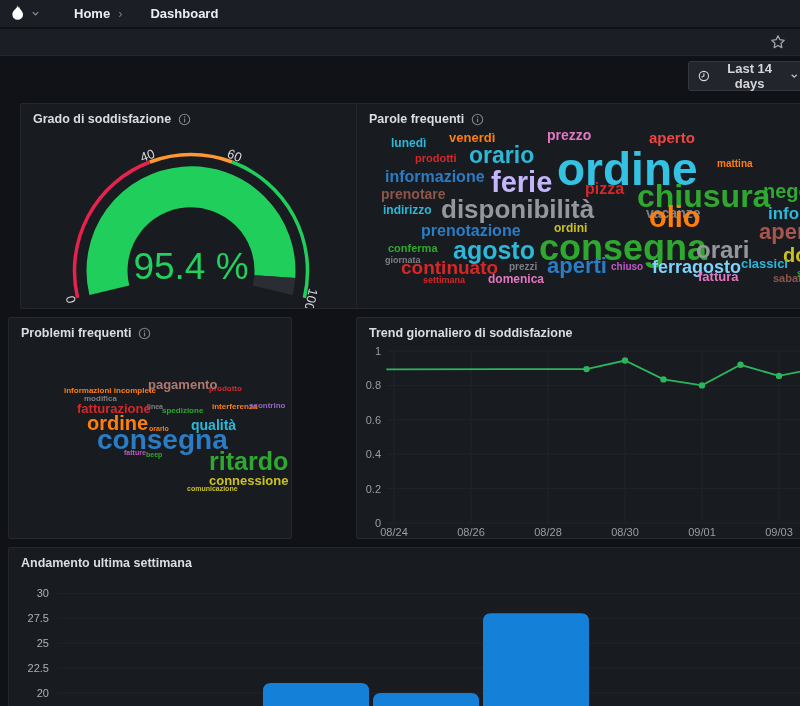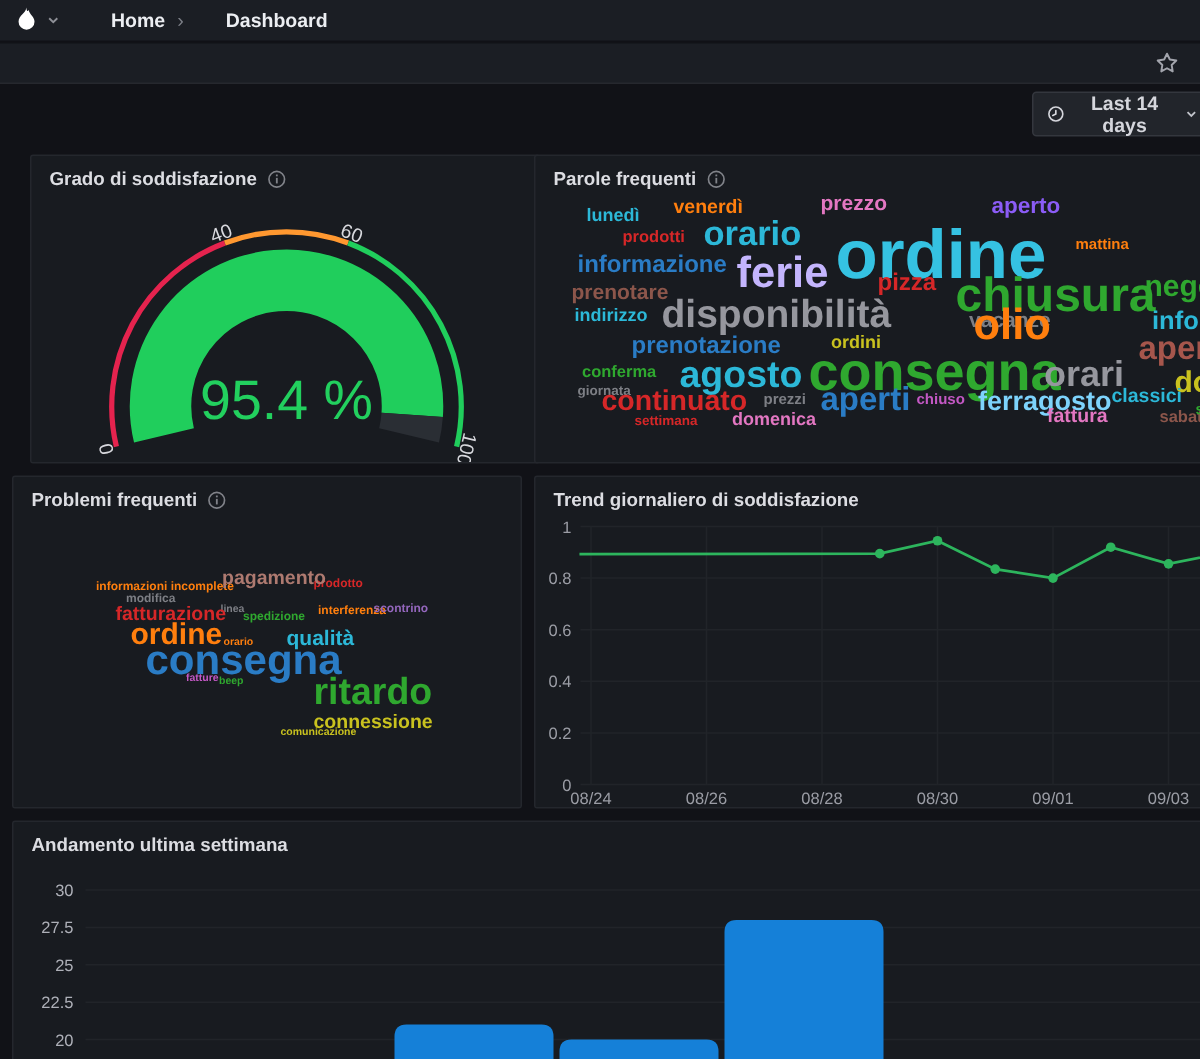--- a/index.html
+++ b/index.html
@@ -104,21 +104,21 @@
             <circle cx="7" cy="7" r="5.6" fill="none" stroke="#9b9da4" stroke-width="1.2"></circle>
             <rect x="6.4" y="6" width="1.3" height="4" fill="#9b9da4"></rect>
             <rect x="6.4" y="3.6" width="1.3" height="1.3" fill="#9b9da4"></rect>
           </svg>
       </span>
     </div>
     <div class="cloud">
         <span style="left: 34px; top: 33px; font-size: 12px; color: rgb(44, 184, 216);">lunedì</span>
         <span style="left: 92px; top: 27px; font-size: 13px; color: rgb(255, 127, 14);">venerdì</span>
         <span style="left: 190px; top: 24px; font-size: 14px; color: rgb(227, 119, 194);">prezzo</span>
-        <span style="left: 304px; top: 26px; font-size: 15px; color: #8b5cf6;">aperto</span>
+        <span style="left: 292px; top: 26px; font-size: 15px; color: #ef4444;">aperto</span>
         <span style="left: 58px; top: 49px; font-size: 11px; color: rgb(214, 39, 40);">prodotti</span>
         <span style="left: 112px; top: 40px; font-size: 23px; color: rgb(44, 184, 216);">orario</span>
         <span style="left: 200px; top: 42px; font-size: 46px; color: rgb(53, 194, 226);">ordine</span>
         <span style="left: 360px; top: 55px; font-size: 10px; color: rgb(255, 127, 14);">mattina</span>
         <span style="left: 28px; top: 65px; font-size: 16px; color: rgb(42, 124, 197);">informazione</span>
         <span style="left: 134px; top: 64px; font-size: 29px; color: #c4b5fd;">ferie</span>
         <span style="left: 228px; top: 77px; font-size: 16px; color: rgb(214, 39, 40);">pizza</span>
         <span style="left: 280px; top: 76px; font-size: 32px; color: rgb(47, 168, 47);">chiusura</span>
         <span style="left: 406px; top: 77px; font-size: 20px; color: rgb(47, 168, 47);">negozio</span>
         <span style="left: 24px; top: 83px; font-size: 14px; color: rgb(140, 86, 75);">prenotare</span>
@@ -143,21 +143,21 @@
         <span style="left: 295px; top: 154px; font-size: 18px; color: #7dd3fc;">ferragosto</span>
         <span style="left: 384px; top: 153px; font-size: 13px; color: rgb(44, 184, 216);">classici</span>
         <span style="left: 66px; top: 172px; font-size: 9px; color: rgb(214, 39, 40);">settimana</span>
         <span style="left: 131px; top: 169px; font-size: 12px; color: rgb(227, 119, 194);">domenica</span>
         <span style="left: 341px; top: 166px; font-size: 13px; color: rgb(227, 119, 194);">fattura</span>
         <span style="left: 392px; top: 169px; font-size: 11px; color: rgb(140, 86, 75); margin-left: 24px;">sabato</span>
         <span style="left: 440px; top: 165px; font-size: 10px; color: rgb(47, 168, 47);">se</span>
       </div>
   </section>
 
-  <section class="panel" style="left:8px;top:317px;width:340px;height:222px;">
+  <section class="panel" style="left:8px;top:317px;width:284px;height:222px;">
     <div class="panel-header">
       <span class="panel-title">Problemi frequenti</span>
       <span class="info">
         <svg width="13" height="13" viewBox="0 0 14 14">
             <circle cx="7" cy="7" r="5.6" fill="none" stroke="#9b9da4" stroke-width="1.2"></circle>
             <rect x="6.4" y="6" width="1.3" height="4" fill="#9b9da4"></rect>
             <rect x="6.4" y="3.6" width="1.3" height="1.3" fill="#9b9da4"></rect>
           </svg>
       </span>
     </div>

